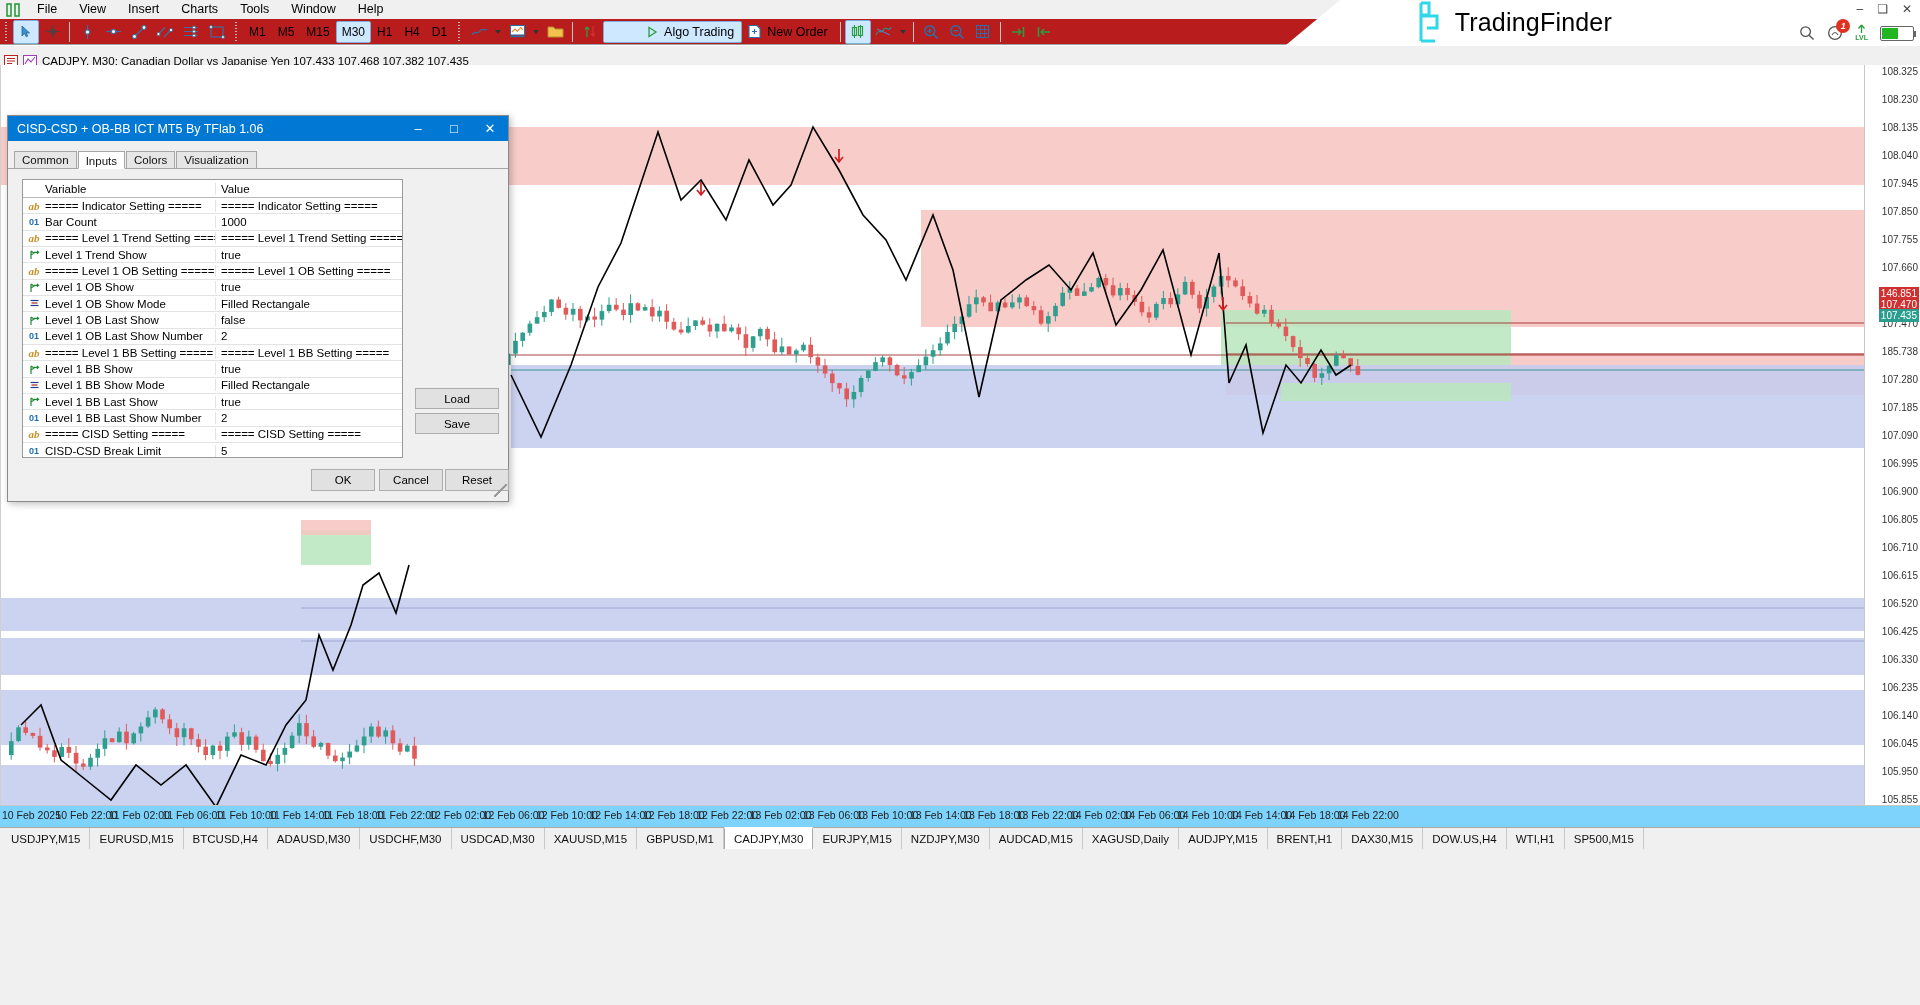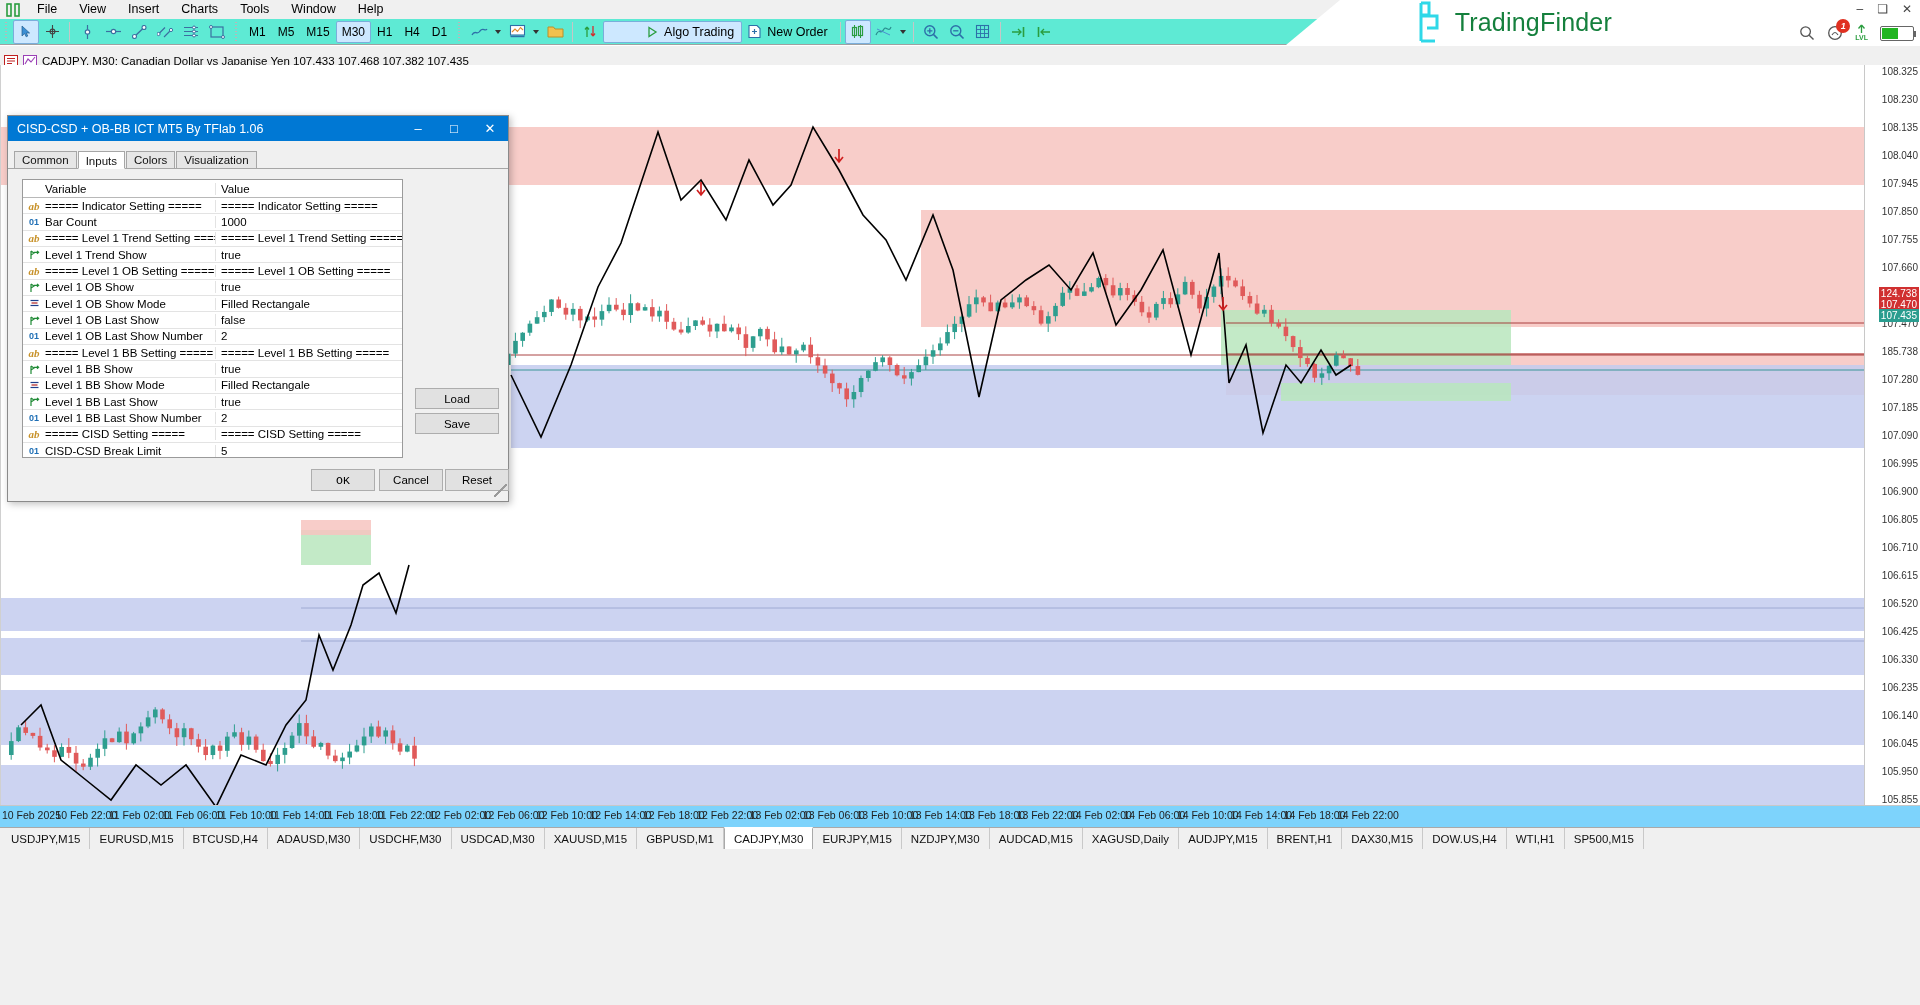--- a/index.html
+++ b/index.html
@@ -8,21 +8,21 @@
   #app{ position:relative; width:1920px; height:1005px; }
 
   
   .menubar{ position:absolute; left:0; top:0; width:1920px; height:19px;
     background:#f0f0f0; display:flex; align-items:center; }
   .mt-logo{ width:26px; height:19px; display:flex; align-items:center; justify-content:center; }
   .menubar .mi{ padding:0 11px; height:19px; line-height:19px; font-size:12.5px; color:#000; }
 
   
   .toolbar{ position:absolute; left:0; top:19px; width:1920px; height:26px;
-    background:#5eead4; border-bottom:1px solid #a0a0a0; display:flex; align-items:center; }
+    background:#b91c1c; border-bottom:1px solid #a0a0a0; display:flex; align-items:center; }
   .tbtn{ width:26px; height:24px; display:flex; align-items:center; justify-content:center;
     border:1px solid transparent; border-radius:2px; }
   .tbtn.sel{ background:#cde8ff; border-color:#7aaedb; }
   .grip{ width:7px; height:20px; margin:0 3px;
     background:repeating-linear-gradient(to bottom,#b8b8b8 0 1px,transparent 1px 3px);
     background-size:2px 100%; background-repeat:no-repeat; background-position:2px 0; }
   .vsep{ width:1px; height:20px; background:#c6c6c6; margin:0 4px; }
   .tfbtn{ min-width:27px; height:22px; padding:0 5px; display:flex; align-items:center;
     justify-content:center; font-size:12px; border:1px solid transparent; border-radius:2px; }
   .tfbtn.sel{ background:#cde8ff; border:1px solid #7aaedb; }
@@ -33,21 +33,21 @@
   .caret:after{ content:""; border-left:3.5px solid transparent; border-right:3.5px solid transparent;
     border-top:4px solid #333; }
 
   
   .brandwrap{ position:absolute; right:0; top:0; height:50px; width:680px;
     display:flex; align-items:flex-end; justify-content:flex-end; pointer-events:none; }
   .brand-bg{ position:absolute; right:0; top:0; width:640px; height:50px; background:#fff;
     clip-path:polygon(60px 0,100% 0,100% 100%,0 100%); }
   .brand{ position:relative; display:flex; align-items:center; gap:8px; padding:0 8px 7px 0;
     margin-right:300px; }
-  .brand-text{ font-size:25px; color:#15803d; letter-spacing:.2px; }
+  .brand-text{ font-size:25px; color:#000000; letter-spacing:.2px; }
   .wincontrols{ position:absolute; right:8px; top:2px; display:flex; gap:14px;
     font-size:12px; color:#444; }
   .trayicons{ position:absolute; right:6px; top:24px; display:flex; align-items:center; gap:12px; }
   .badge{ position:absolute; top:-6px; right:-7px; background:#e03020; color:#fff;
     border-radius:50%; width:14px; height:14px; font-size:9px; line-height:14px;
     text-align:center; font-weight:bold; }
   .batt{ width:34px; height:15px; border:1px solid #666; border-radius:2px; background:#fff;
     position:relative; }
   .batt:after{ content:""; position:absolute; right:-3px; top:4px; width:2px; height:6px; background:#666; }
   .batt i{ position:absolute; left:1px; top:1px; bottom:1px; width:16px; background:#21b521; }
@@ -755,21 +755,21 @@
       <div class="plab" style="top: 477px;">106.710</div>
       <div class="plab" style="top: 505px;">106.615</div>
       <div class="plab" style="top: 533px;">106.520</div>
       <div class="plab" style="top: 561px;">106.425</div>
       <div class="plab" style="top: 589px;">106.330</div>
       <div class="plab" style="top: 617px;">106.235</div>
       <div class="plab" style="top: 645px;">106.140</div>
       <div class="plab" style="top: 673px;">106.045</div>
       <div class="plab" style="top: 701px;">105.950</div>
       <div class="plab" style="top: 729px;">105.855</div>
-      <div class="plabbox" style="top: 222px; background: rgb(208, 48, 48);">124.738</div>
+      <div class="plabbox" style="top: 222px; background: rgb(208, 48, 48);">146.851</div>
       <div class="plabbox" style="top: 233px; background: rgb(208, 48, 48);">107.470</div>
       <div class="plabbox" style="top: 244px; background: rgb(42, 157, 143);">107.435</div>
     </div>
 
   <div class="timeaxis" id="timeaxis">
       <div class="tlab" style="left: 2px;">10 Feb 2025</div>
       <div class="tlab" style="left: 55.4px;">10 Feb 22:00</div>
       <div class="tlab" style="left: 108.8px;">11 Feb 02:00</div>
       <div class="tlab" style="left: 162.2px;">11 Feb 06:00</div>
       <div class="tlab" style="left: 215.6px;">11 Feb 10:00</div>
@@ -993,21 +993,21 @@
               <span class="gi num">01</span>
               <span>CISD-CSD Break Limit</span>
             </div>
             <div class="gval">5</div>
           </div>
         </div>
 
       <div class="sidebtn" style="top:219px;">Load</div>
       <div class="sidebtn" style="top:244px;">Save</div>
 
-      <div class="footbtn" style="left:303px; top:300px;font-family:Liberation Mono, monospace;">OK</div>
+      <div class="footbtn" style="left:303px; top:300px;">OK</div>
       <div class="footbtn" style="left:371px; top:300px;">Cancel</div>
       <div class="footbtn" style="left:437px; top:300px;">Reset</div>
 
       <div class="resize"></div>
     </div>
   </div>
 
 </div>
 
 </body></html>

